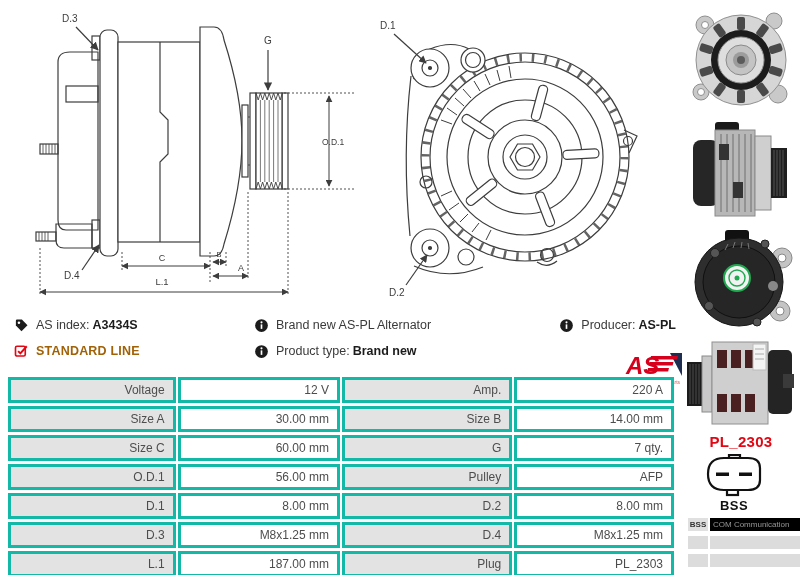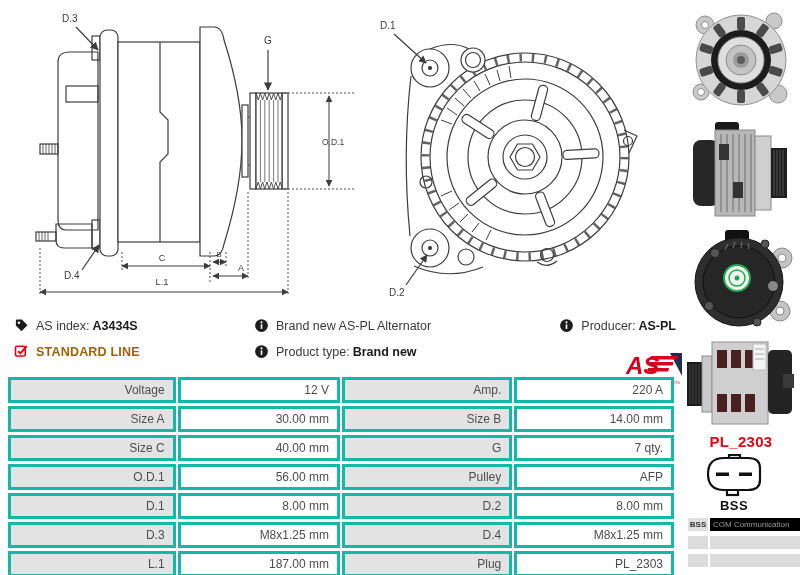--- a/index.html
+++ b/index.html
@@ -2,21 +2,21 @@
 <html><head>
 <meta charset="utf-8">
 <style>
   html,body{margin:0;padding:0;background:#fff;}
   .page{position:relative;width:800px;height:575px;background:#fff;overflow:hidden;
         font-family:"Liberation Sans","DejaVu Sans",sans-serif;color:#3c3c3c;}
   svg{display:block;}
   .abs{position:absolute;}
 
   
-  .info-item{position:absolute;display:flex;align-items:center;gap:7px;font-size:12.5px;color:#3a3a3a;white-space:nowrap;}
+  .info-item{position:absolute;display:flex;gap:7px;font-size:12.5px;color:#3a3a3a;white-space:nowrap;}
   .info-item b{margin-left:3px;color:#1c1c1c;}
   .info-item .ic{display:inline-flex;width:15px;height:15px;flex:0 0 15px;}
   .std-line{color:#a16207;font-weight:bold;letter-spacing:.2px;}
 
   
   table.spec{position:absolute;left:6px;top:374px;width:670px;border-collapse:separate;border-spacing:2px 3px;table-layout:fixed;}
   table.spec td{height:20px;padding:0 8px 0 4px;font-size:12px;color:#4d4d4d;text-align:right;vertical-align:middle;border:3px solid #14b8a6;overflow:hidden;}
   td.lab{background:#e3e3e3;}
   td.val{background:#ffffff;}
 
@@ -236,21 +236,21 @@
         <td class="val">220 A</td>
       </tr>
       <tr>
         <td class="lab">Size A</td>
         <td class="val">30.00 mm</td>
         <td class="lab">Size B</td>
         <td class="val">14.00 mm</td>
       </tr>
       <tr>
         <td class="lab">Size C</td>
-        <td class="val">40.00 mm</td>
+        <td class="val">60.00 mm</td>
         <td class="lab">G</td>
         <td class="val">7 qty.</td>
       </tr>
       <tr>
         <td class="lab">O.D.1</td>
         <td class="val">56.00 mm</td>
         <td class="lab">Pulley</td>
         <td class="val">AFP</td>
       </tr>
       <tr>

